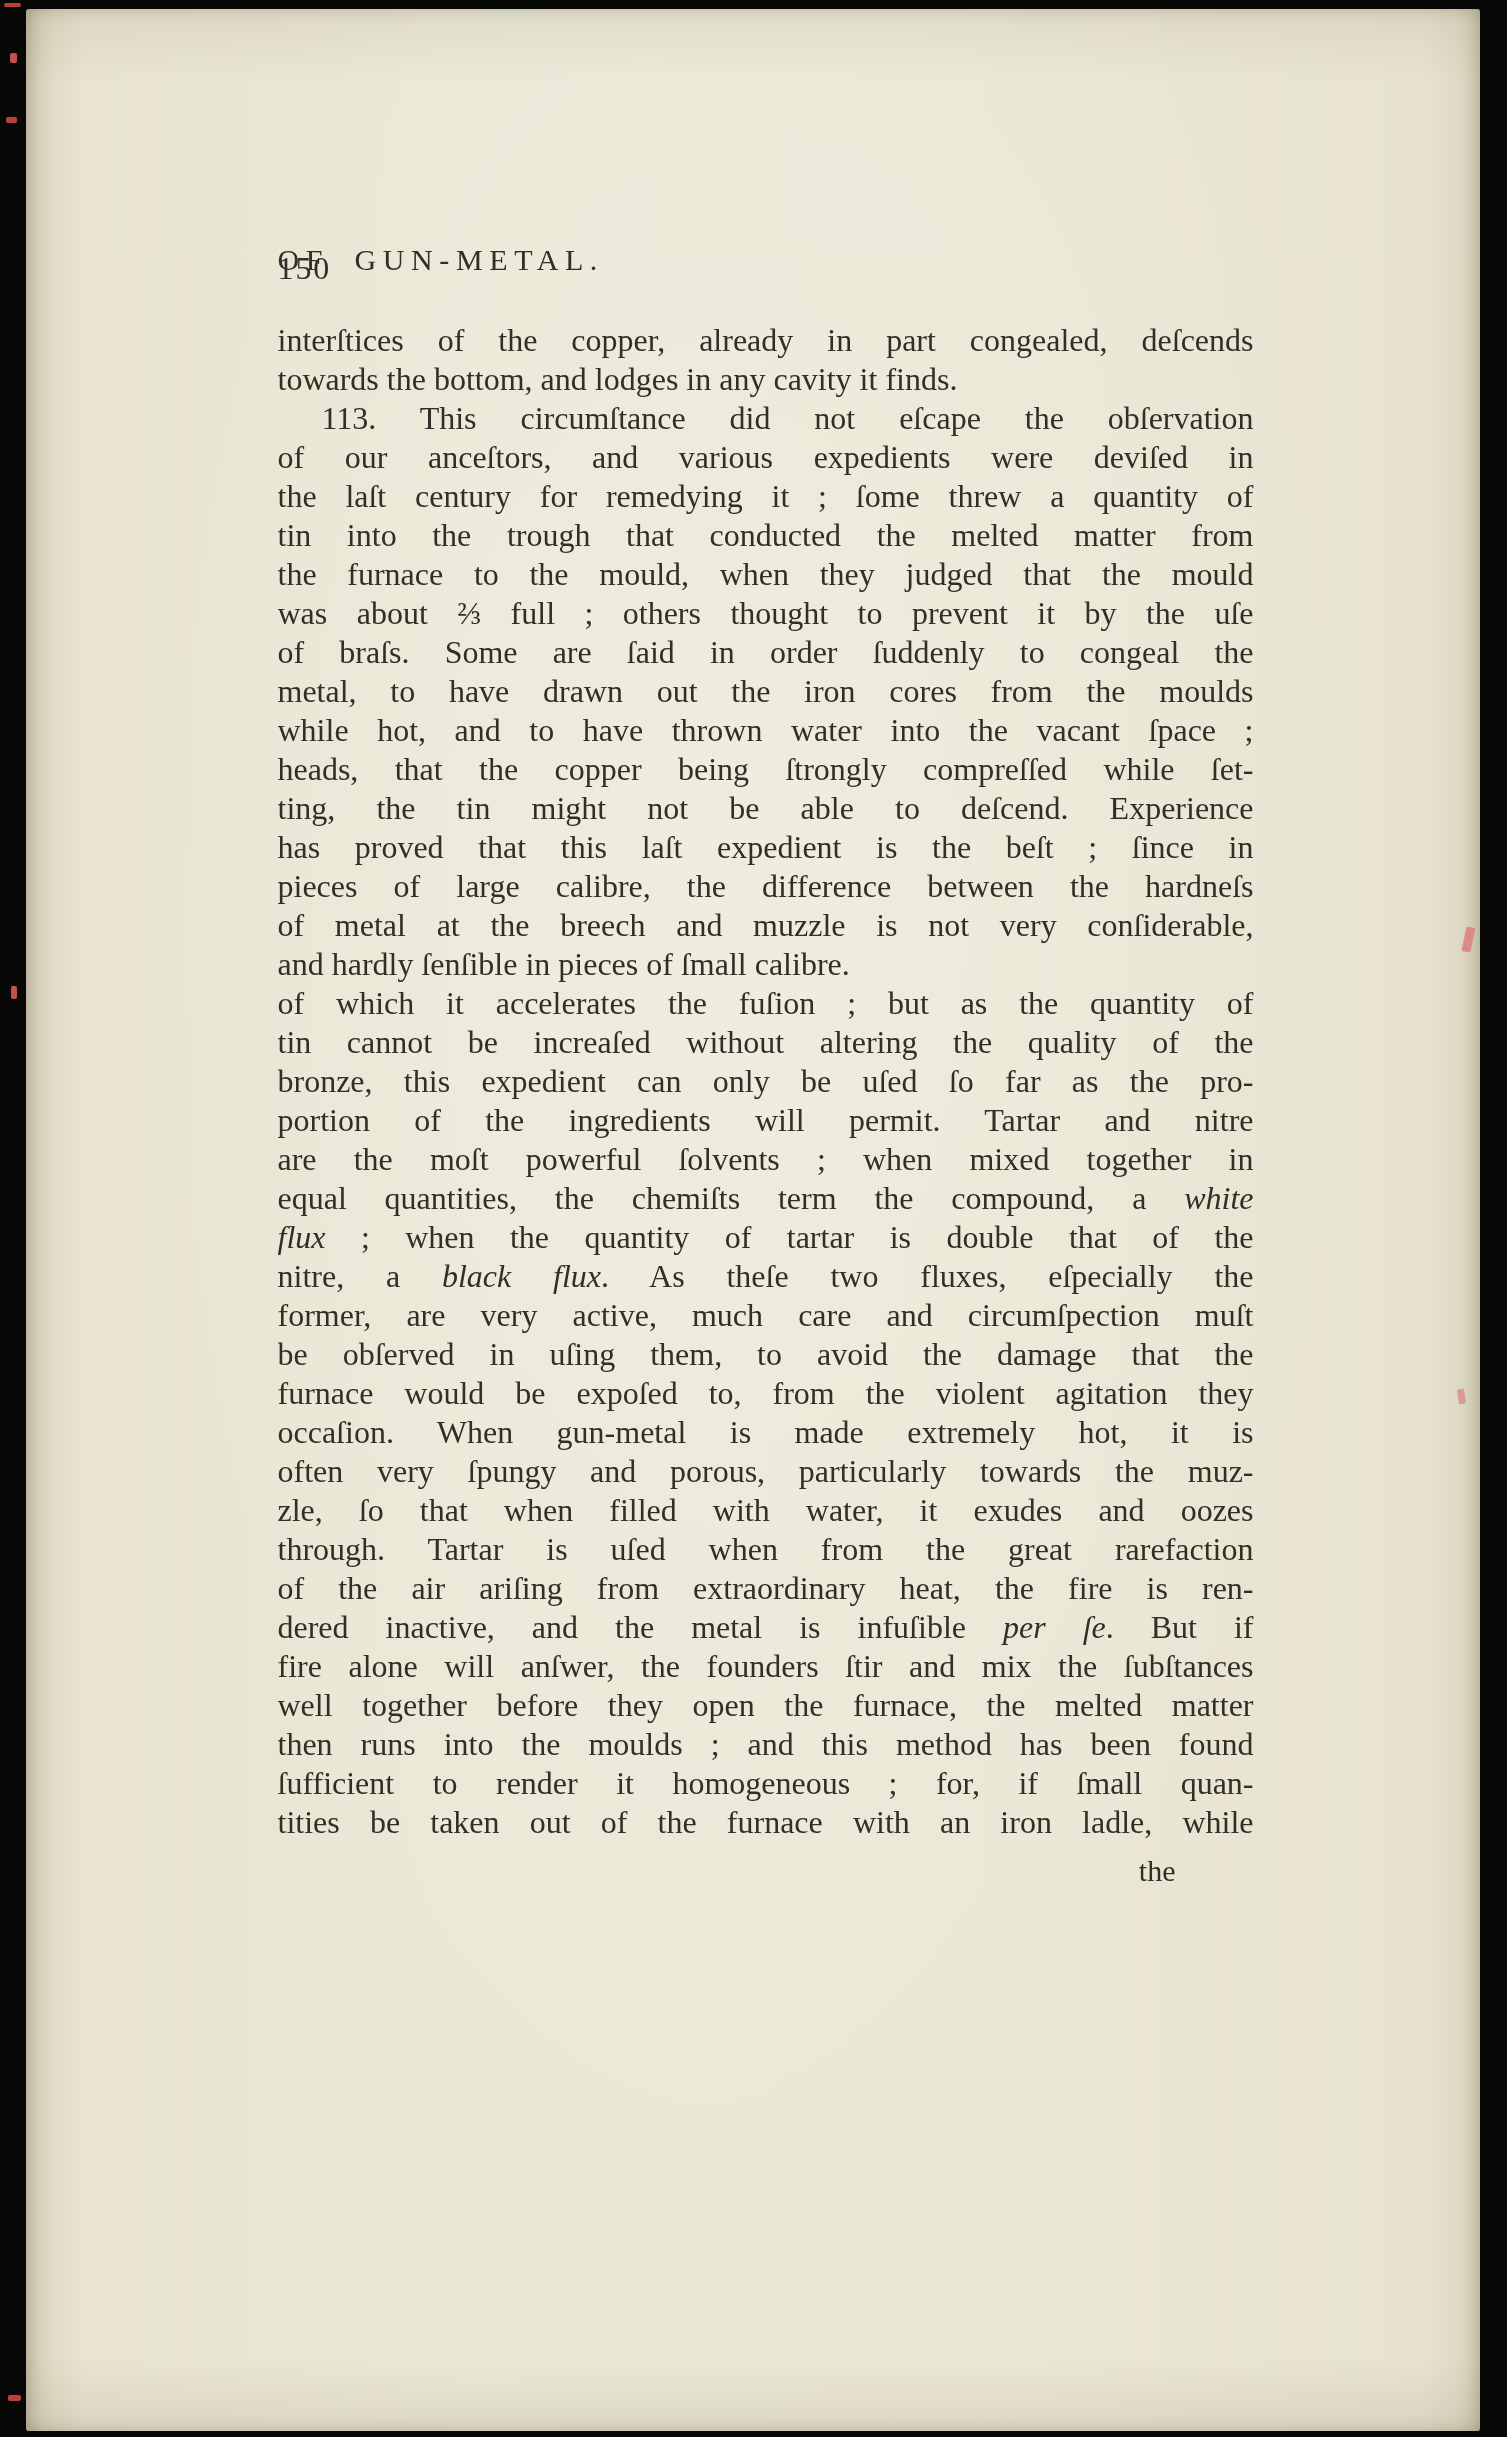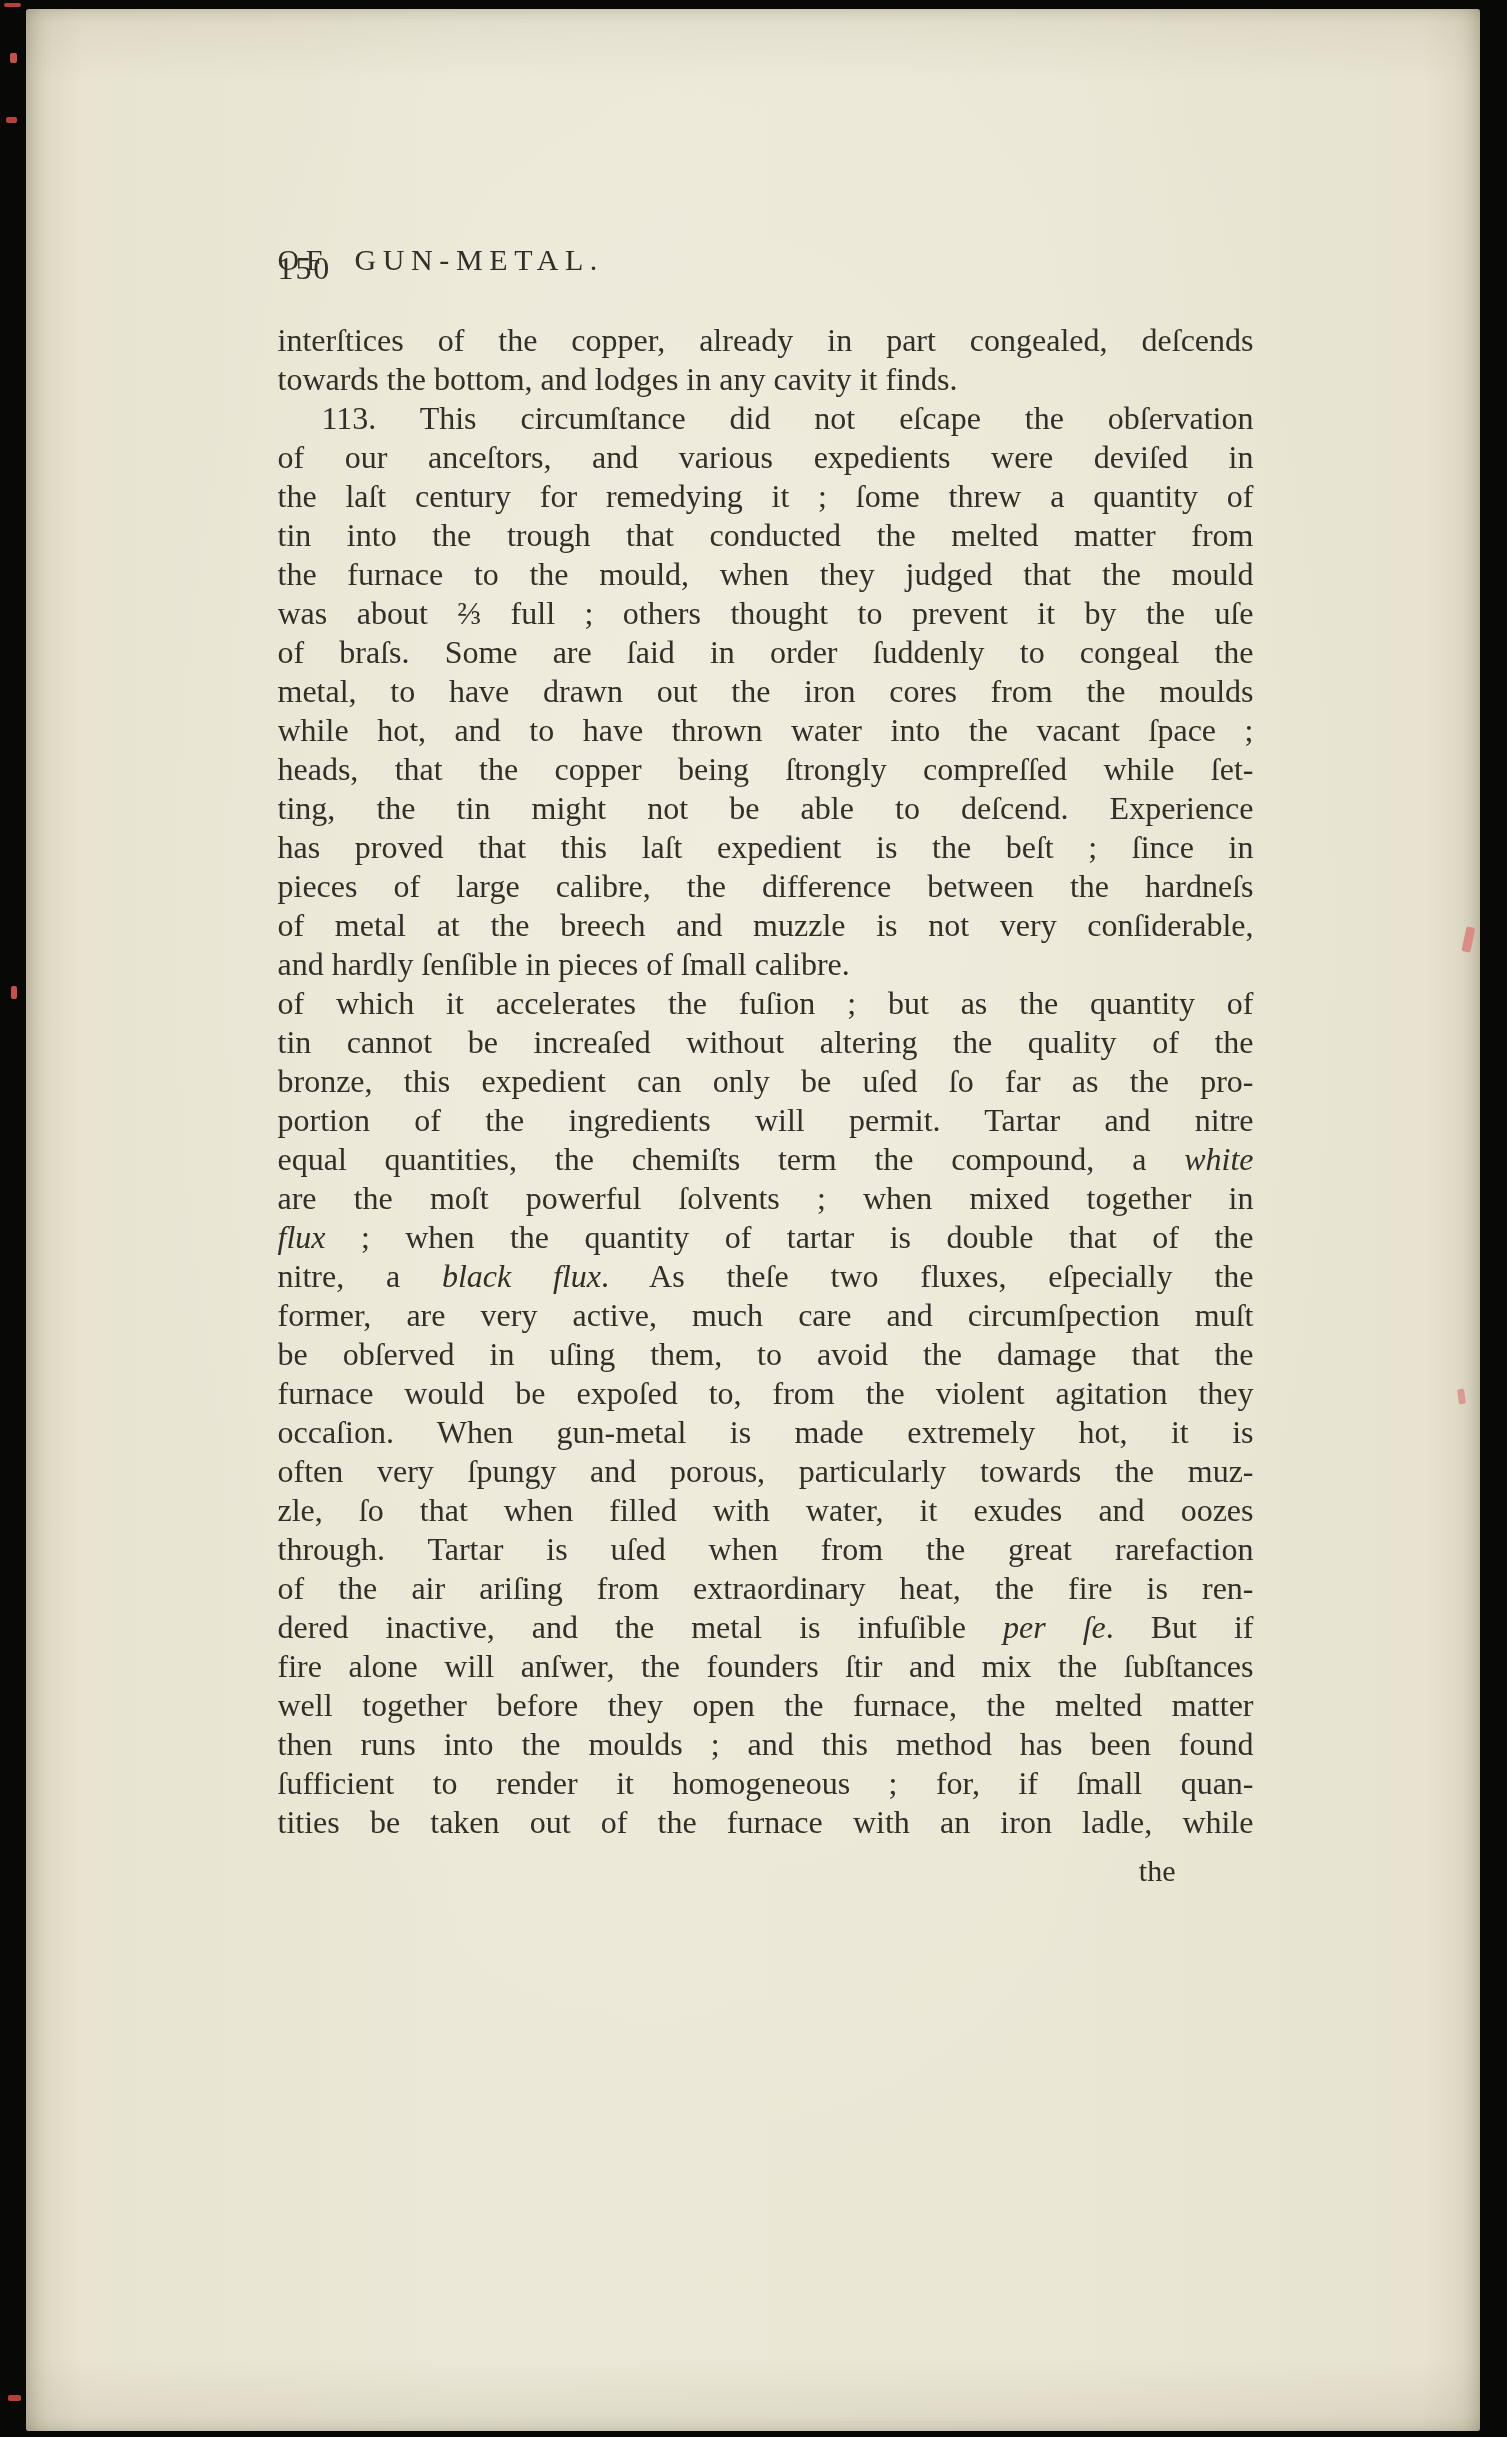--- a/index.html
+++ b/index.html
@@ -130,22 +130,22 @@
           <div class="line"><span>heads, that the copper being ſtrongly compreſſed while ſet-</span></div>
           <div class="line"><span>ting, the tin might not be able to deſcend. Experience</span></div>
           <div class="line"><span>has proved that this laſt expedient is the beſt ; ſince in</span></div>
           <div class="line"><span>pieces of large calibre, the difference between the hardneſs</span></div>
           <div class="line"><span>of metal at the breech and muzzle is not very conſiderable,</span></div>
           <div class="line para-end"><span>and hardly ſenſible in pieces of ſmall calibre.</span></div>
           <div class="line"><span>of which it accelerates the fuſion ; but as the quantity of</span></div>
           <div class="line"><span>tin cannot be increaſed without altering the quality of the</span></div>
           <div class="line"><span>bronze, this expedient can only be uſed ſo far as the pro-</span></div>
           <div class="line"><span>portion of the ingredients will permit. Tartar and nitre</span></div>
+          <div class="line"><span>are the moſt powerful ſolvents ; when mixed together in</span></div>
           <div class="line"><span>equal quantities, the chemiſts term the compound, a </span><i>white</i></div>
-          <div class="line"><span>are the moſt powerful ſolvents ; when mixed together in</span></div>
           <div class="line"><i>flux</i><span> ; when the quantity of tartar is double that of the</span></div>
           <div class="line"><span>nitre, a </span><i>black flux</i><span>. As theſe two fluxes, eſpecially the</span></div>
           <div class="line"><span>former, are very active, much care and circumſpection muſt</span></div>
           <div class="line"><span>be obſerved in uſing them, to avoid the damage that the</span></div>
           <div class="line"><span>furnace would be expoſed to, from the violent agitation they</span></div>
           <div class="line"><span>occaſion. When gun-metal is made extremely hot, it is</span></div>
           <div class="line"><span>often very ſpungy and porous, particularly towards the muz-</span></div>
           <div class="line"><span>zle, ſo that when filled with water, it exudes and oozes</span></div>
           <div class="line"><span>through. Tartar is uſed when from the great rarefaction</span></div>
           <div class="line"><span>of the air ariſing from extraordinary heat, the fire is ren-</span></div>

